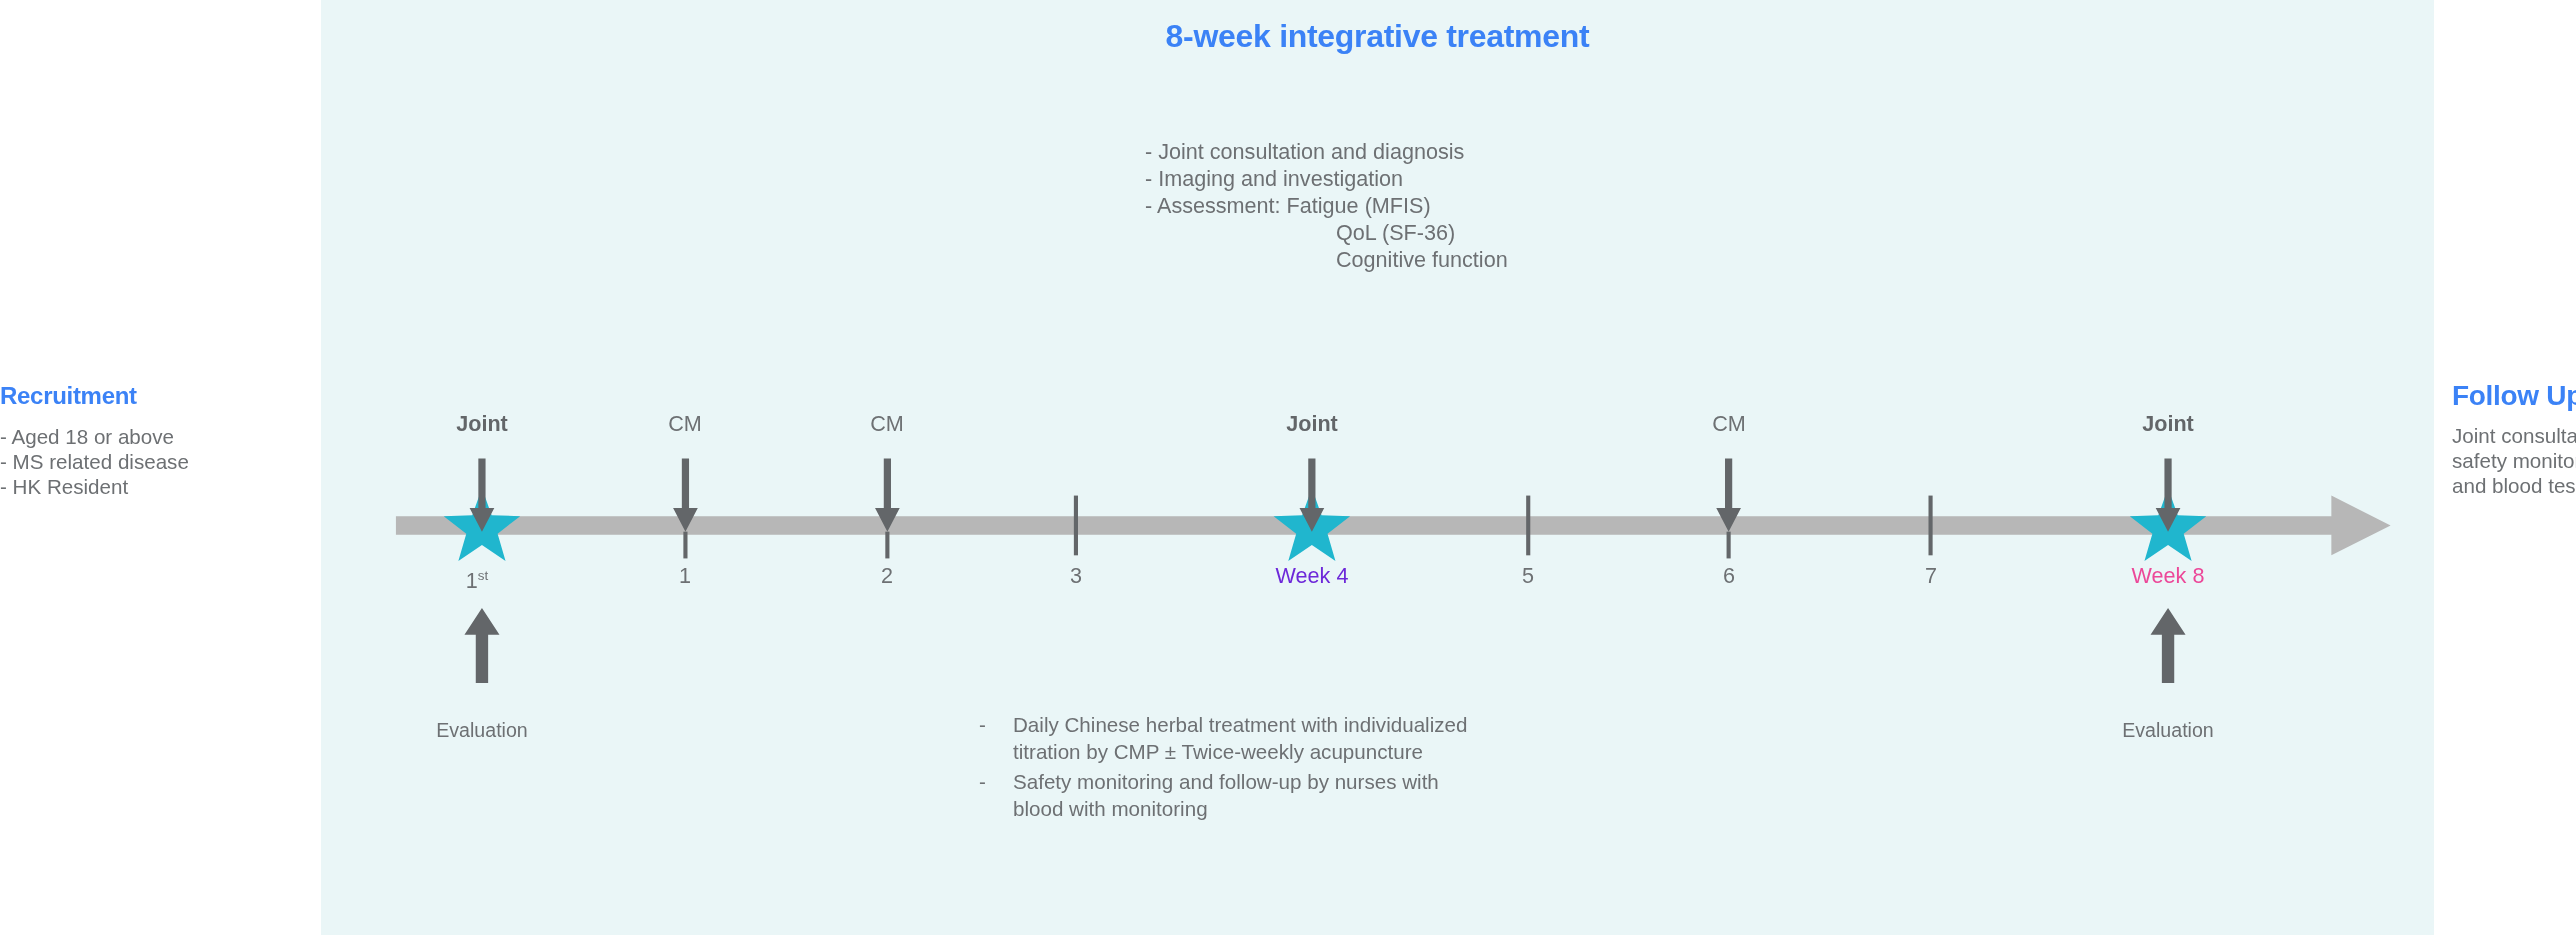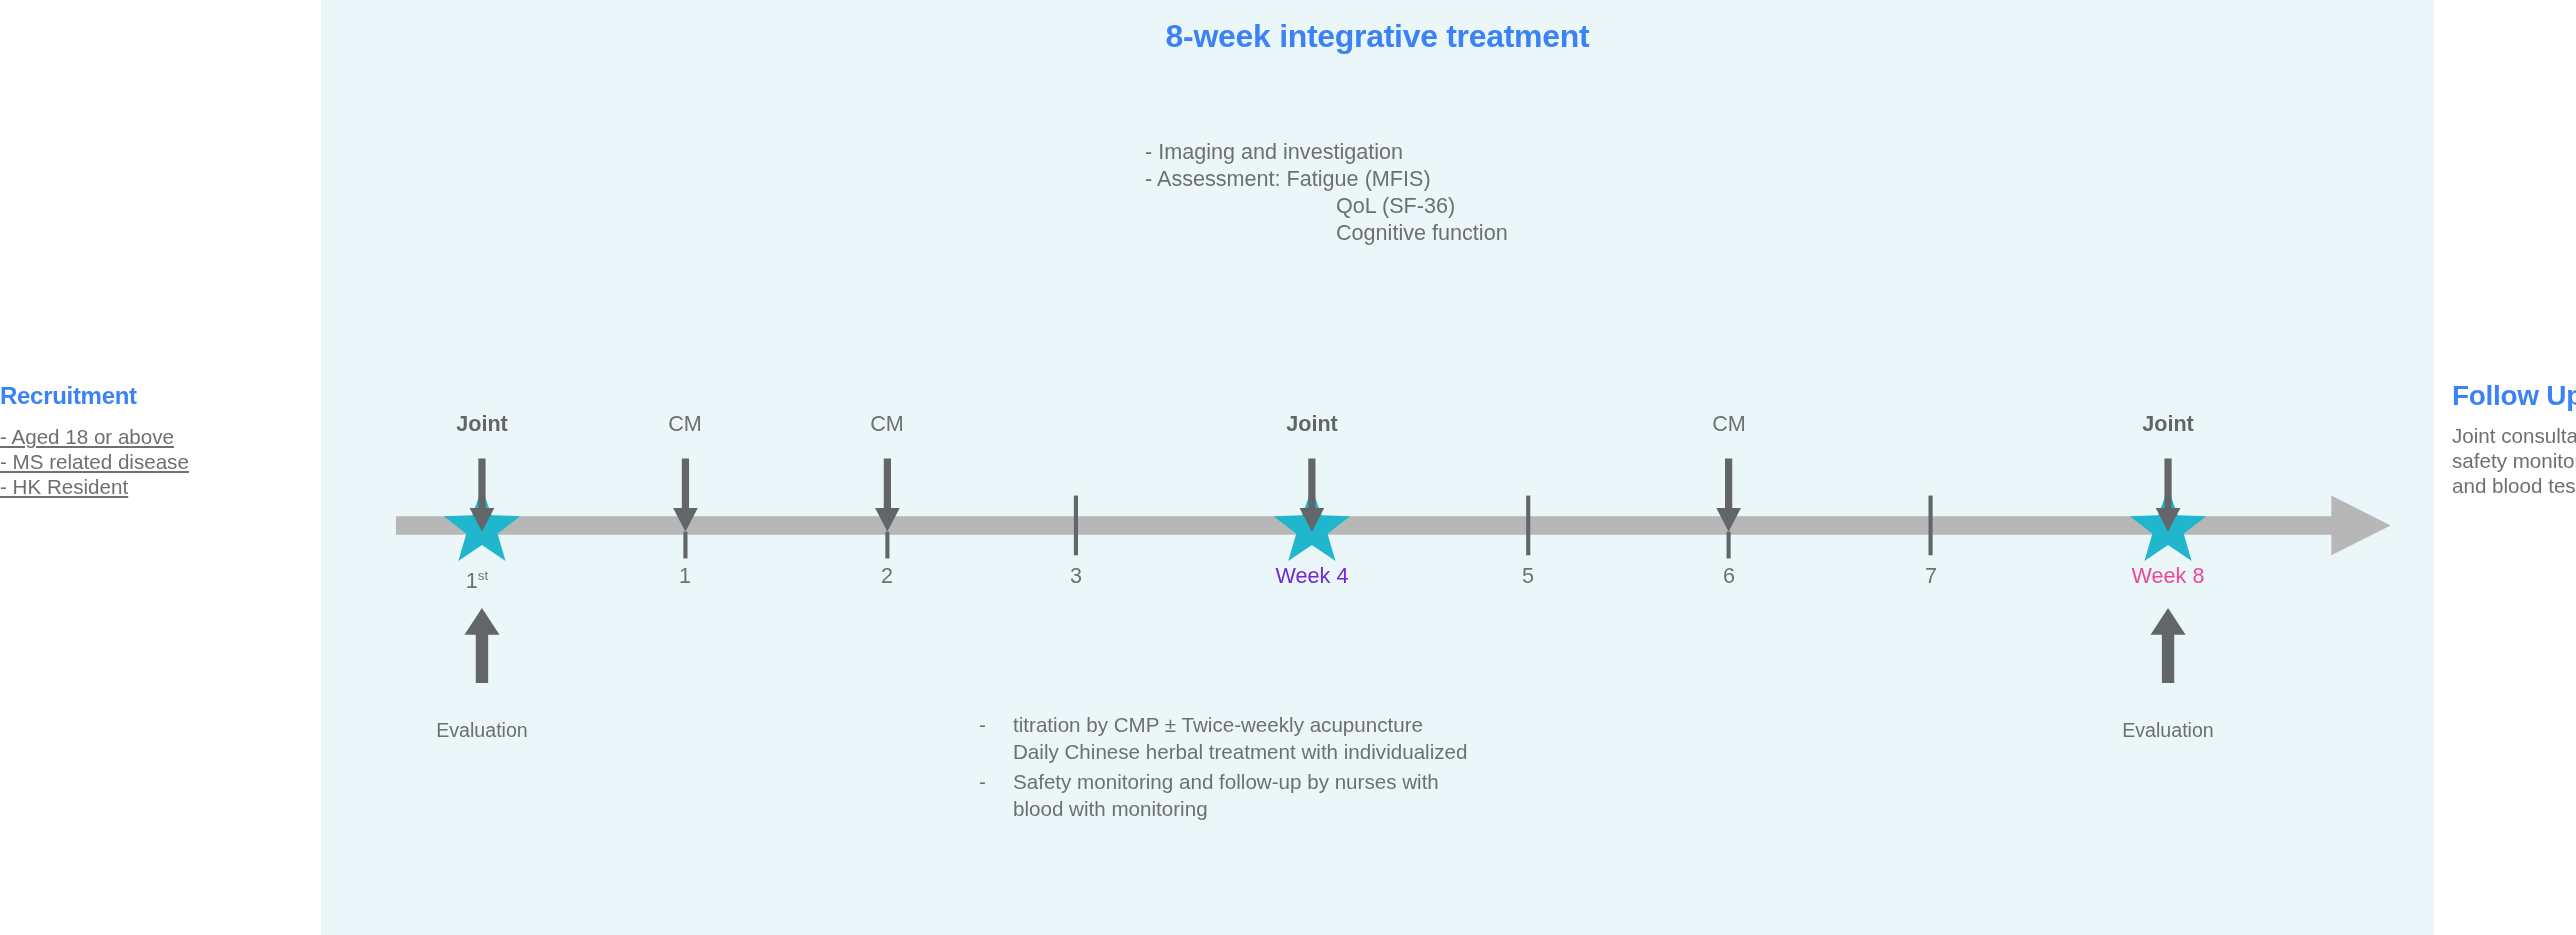--- a/index.html
+++ b/index.html
@@ -54,21 +54,20 @@
   }
   #recruit ul {
     margin: 0;
     padding: 0;
     list-style: none;
   }
   #recruit li {
     font-size: 20.6px;
     line-height: 25px;
     white-space: nowrap;
-    text-decoration: underline;
   }
 
   
   #followup {
     position: absolute;
     left: 2452px;
     top: 381px;
     width: 265px;
   }
   #followup .title {
@@ -151,20 +150,21 @@
 </head>
 <body>
 
 <div id="stage">
 
   <div id="panel"></div>
 
   <div id="main-title" class="hdg">8-week integrative treatment</div>
 
   <div id="assess">
+      <div class="row body-txt">- Joint consultation and diagnosis</div>
       <div class="row body-txt">- Imaging and investigation</div>
       <div class="row body-txt">- Assessment: Fatigue (MFIS)</div>
       <div class="row body-txt indent">QoL (SF-36)</div>
       <div class="row body-txt indent">Cognitive function</div>
     </div>
 
   <div id="recruit">
     <div class="title hdg">Recruitment</div>
     <ul>
         <li class="body-txt">- Aged 18 or above</li>
@@ -248,22 +248,22 @@
     </div>
   <div id="tl-evalcaps">
       <div class="eval-cap body-txt" style="left: 353px; top: 719px; width: 258px; text-align: center;">Evaluation</div>
       <div class="eval-cap body-txt" style="left: 2039px; top: 719px; width: 258px; text-align: center;">Evaluation</div>
     </div>
 
   <div id="bottom-notes">
       <div class="bullet-row">
         <div class="dash body-txt">-</div>
         <div>
+          <div class="txt body-txt">Daily Chinese herbal treatment with individualized</div>
           <div class="txt body-txt">titration by CMP ± Twice-weekly acupuncture</div>
-          <div class="txt body-txt">Daily Chinese herbal treatment with individualized</div>
         </div>
       </div>
       <div class="bullet-row">
         <div class="dash body-txt">-</div>
         <div>
           <div class="txt body-txt">Safety monitoring and follow-up by nurses with</div>
           <div class="txt body-txt">blood with monitoring</div>
         </div>
       </div>
     </div>

